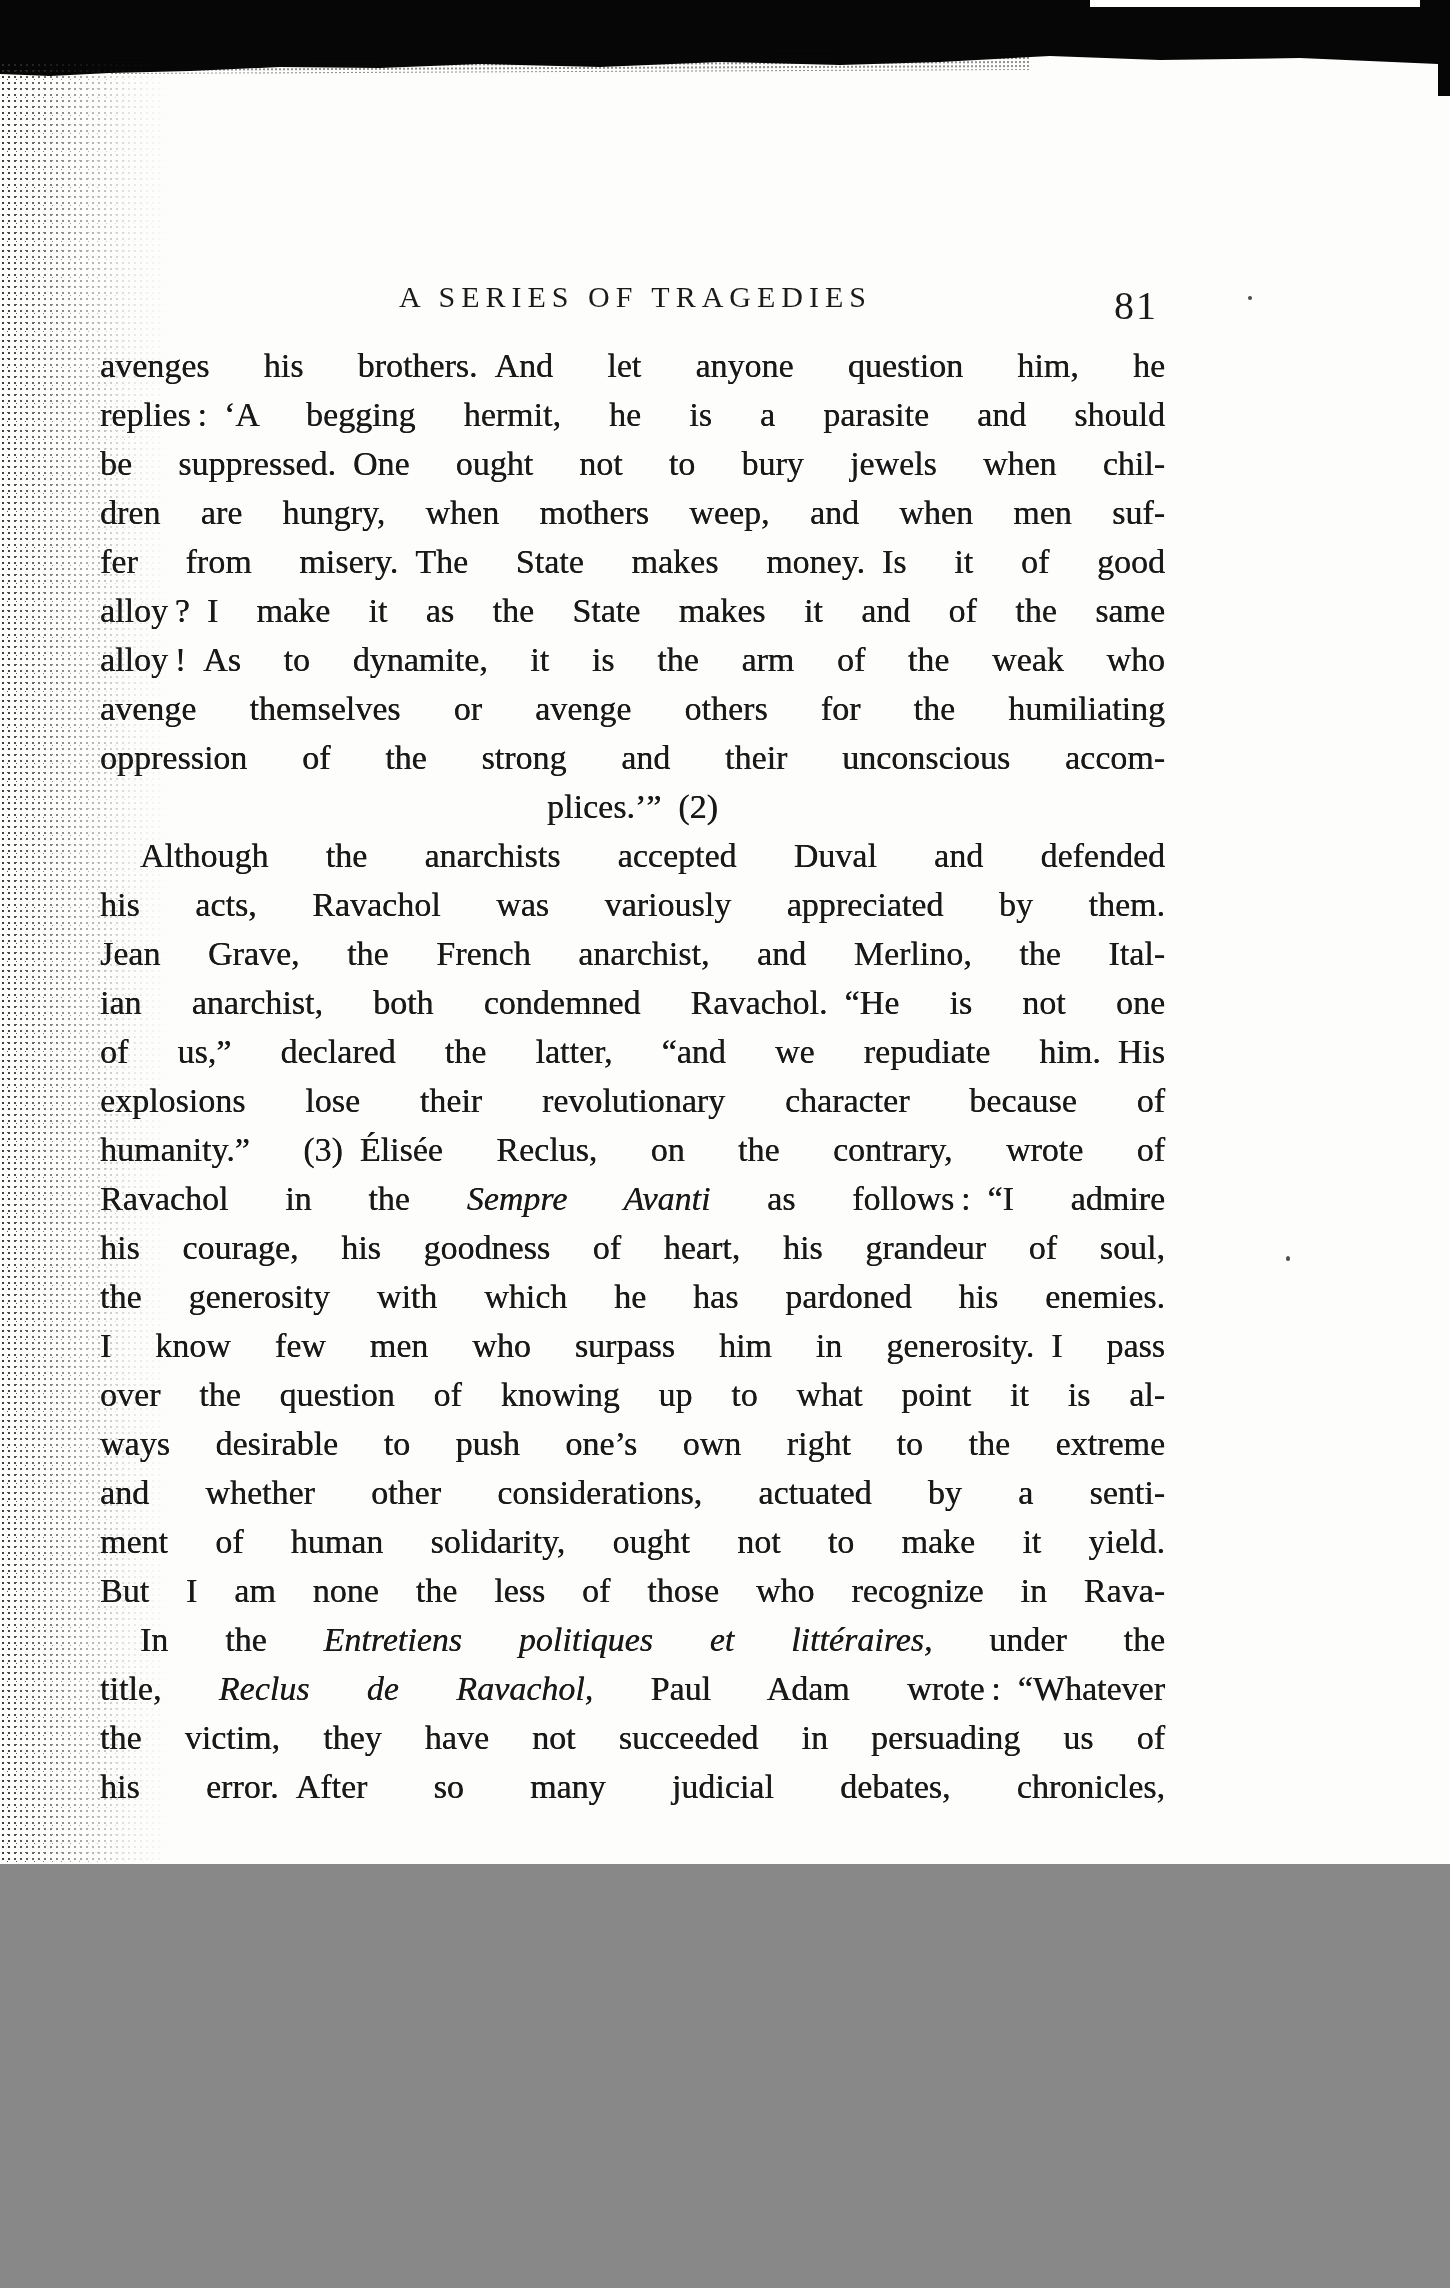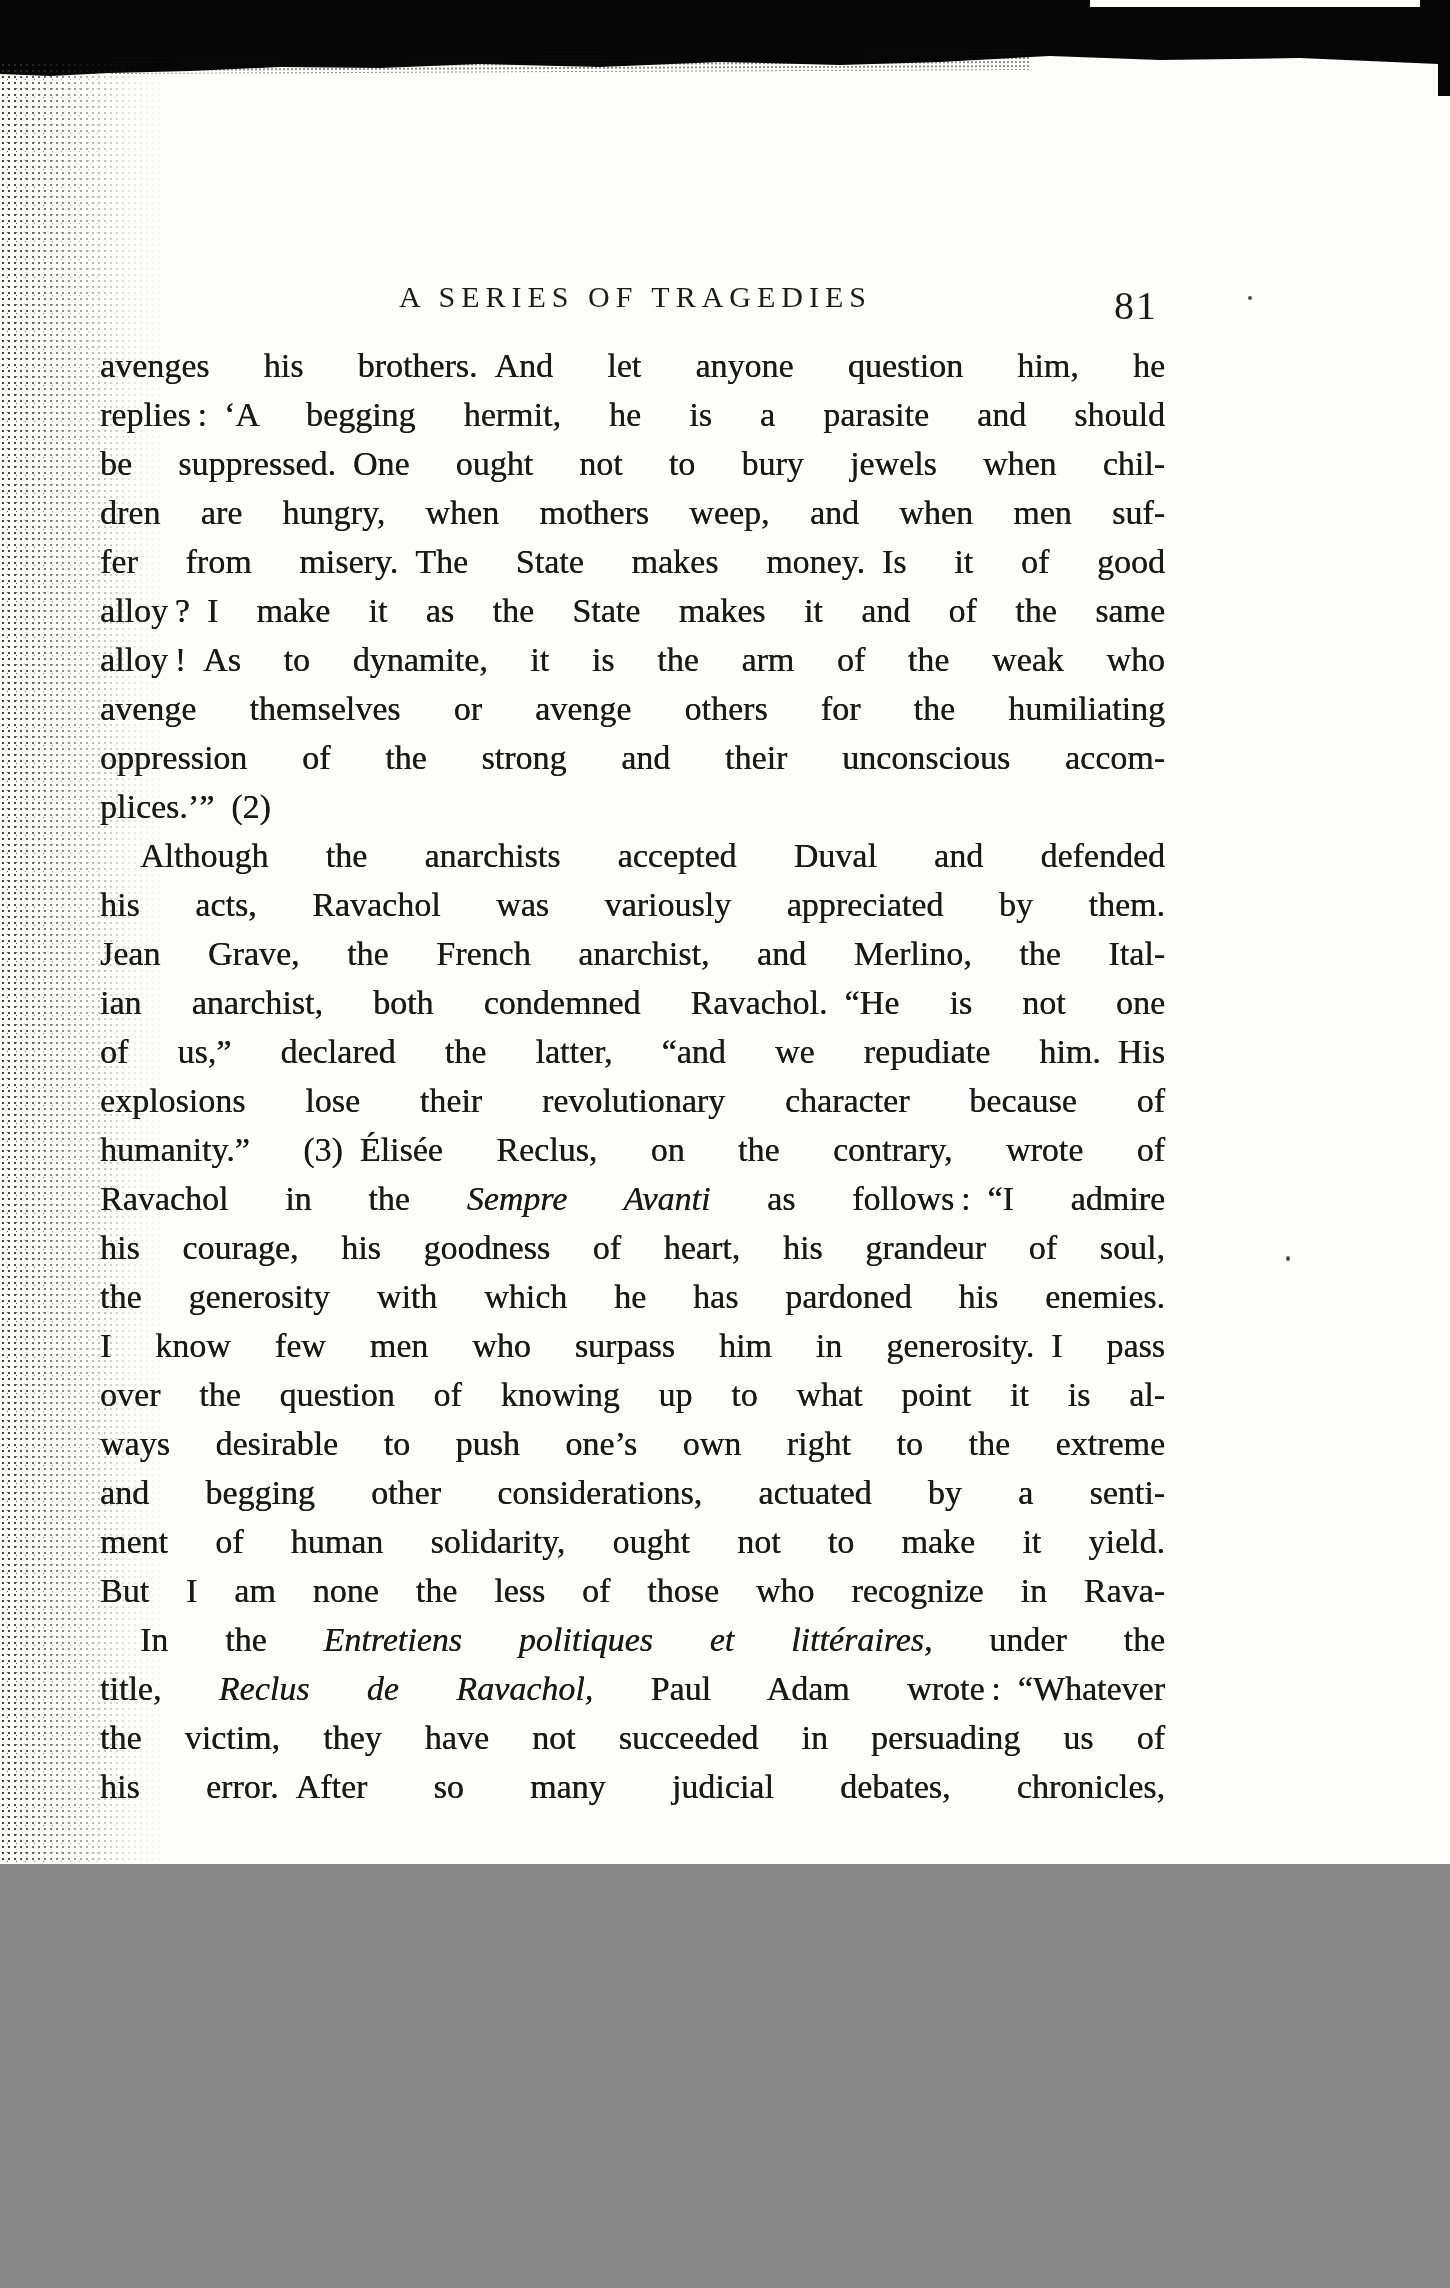--- a/index.html
+++ b/index.html
@@ -34,21 +34,21 @@
   .head-title{
     display:block;text-align:center;font-size:30px;letter-spacing:6px;
     padding-left:6px;color:#1b1b1b;
   }
   .page-num{position:absolute;left:1014px;top:2px;font-size:40px;letter-spacing:2px;color:#1b1b1b;}
   .body-text{
     position:absolute;left:100px;top:341px;width:1065px;
     font-size:34px;line-height:49px;color:#191919;
     text-shadow:0.3px 0 0 currentColor;
   }
-  .line{text-align:left;}
+  .line{text-align:center;}
   .line.just{text-align:justify;text-align-last:justify;}
   .line.ind{text-indent:40px;}
   .it{font-style:italic;margin-top:28px;}
   
   .stray-curve{
     position:absolute;left:536px;top:2156px;width:10px;height:28px;
     border-right:3px solid #2c2c2c;border-radius:0 0 12px 0;transform:rotate(9deg);
   }
   .speck{position:absolute;background:#4a4a4a;border-radius:50%;}
   .speck.s1{left:1248px;top:296px;width:4px;height:4px;}
@@ -87,21 +87,21 @@
       <div class="line just"><span>ian anarchist, both condemned Ravachol. “He is not one</span></div>
       <div class="line just"><span>of us,” declared the latter, “and we repudiate him. His</span></div>
       <div class="line just"><span>explosions lose their revolutionary character because of</span></div>
       <div class="line just"><span>humanity.” (3) Élisée Reclus, on the contrary, wrote of</span></div>
       <div class="line just"><span>Ravachol in the </span><span class="it">Sempre Avanti</span><span> as follows : “I admire</span></div>
       <div class="line just"><span>his courage, his goodness of heart, his grandeur of soul,</span></div>
       <div class="line just"><span>the generosity with which he has pardoned his enemies.</span></div>
       <div class="line just"><span>I know few men who surpass him in generosity. I pass</span></div>
       <div class="line just"><span>over the question of knowing up to what point it is al-</span></div>
       <div class="line just"><span>ways desirable to push one’s own right to the extreme</span></div>
-      <div class="line just"><span>and begging other considerations, actuated by a senti-</span></div>
+      <div class="line just"><span>and whether other considerations, actuated by a senti-</span></div>
       <div class="line just"><span>ment of human solidarity, ought not to make it yield.</span></div>
       <div class="line just"><span>But I am none the less of those who recognize in Rava-</span></div>
       <div class="line just ind"><span>In the </span><span class="it">Entretiens politiques et littéraires,</span><span> under the</span></div>
       <div class="line just"><span>title, </span><span class="it">Reclus de Ravachol,</span><span> Paul Adam wrote : “Whatever</span></div>
       <div class="line just"><span>the victim, they have not succeeded in persuading us of</span></div>
       <div class="line just"><span>his error. After so many judicial debates, chronicles,</span></div>
     </div>
 
   <div class="stray-curve"></div>
   <div class="speck s1"></div>

